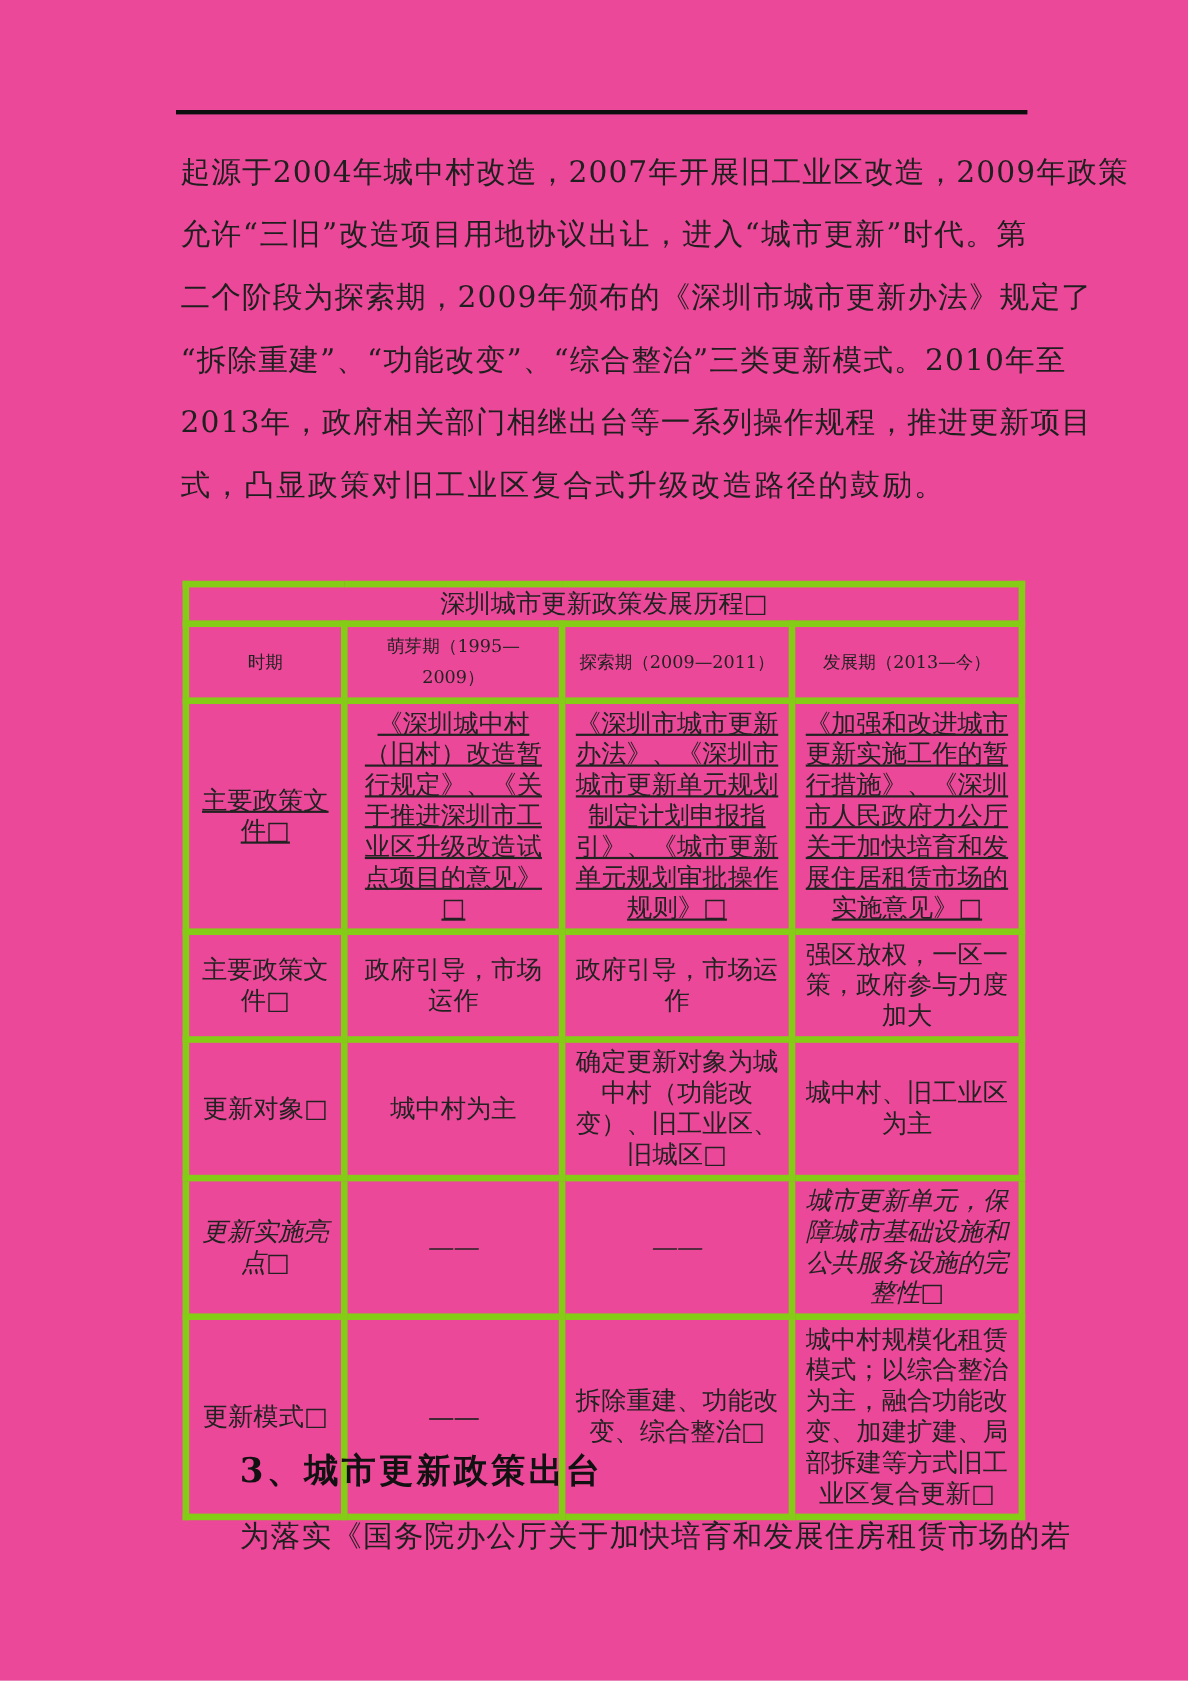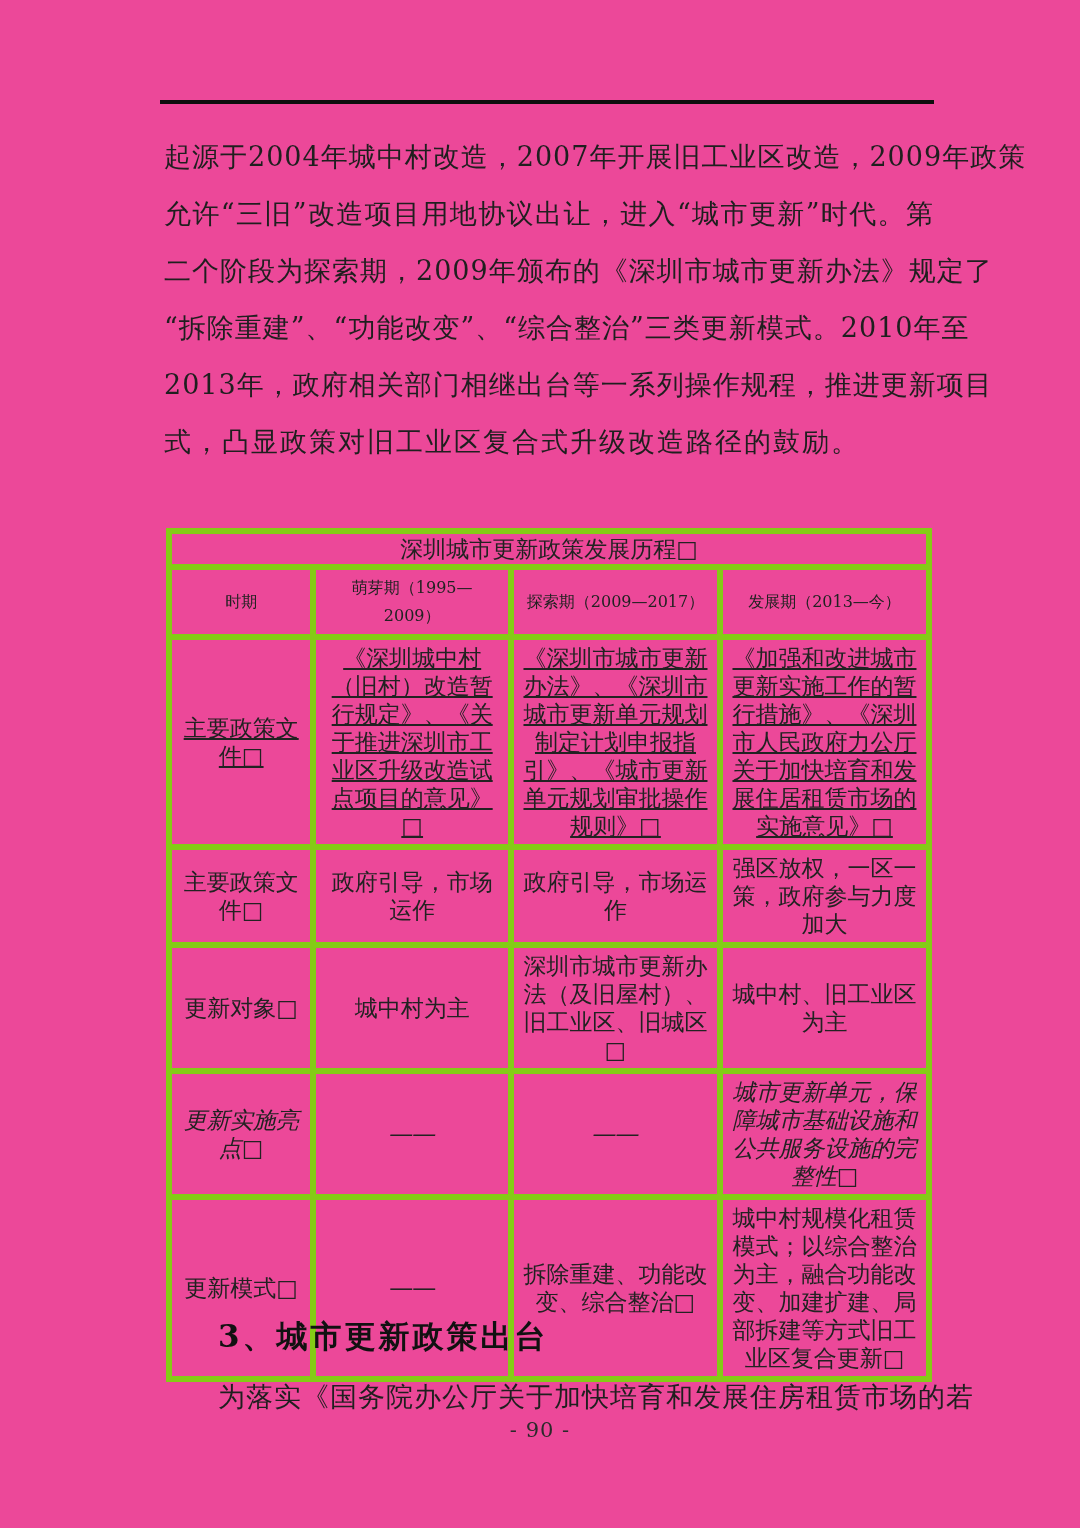--- a/index.html
+++ b/index.html
@@ -120,39 +120,39 @@
         <col style="width:27.5%">
         <col style="width:27.5%">
       </colgroup>
       <tbody>
         <tr class="title-row">
           <td colspan="4">深圳城市更新政策发展历程□</td>
         </tr>
         <tr class="header-row">
           <td>时期</td>
           <td>萌芽期（1995—2009）</td>
-          <td>探索期（2009—2017）</td>
+          <td>探索期（2009—2011）</td>
           <td>发展期（2013—今）</td>
         </tr>
         <tr class="r1">
           <td>主要政策文件□</td>
           <td>《深圳城中村（旧村）改造暂行规定》、《关于推进深圳市工业区升级改造试点项目的意见》□</td>
           <td>《深圳市城市更新办法》、《深圳市城市更新单元规划制定计划申报指引》、《城市更新单元规划审批操作规则》□</td>
           <td>《加强和改进城市更新实施工作的暂行措施》、《深圳市人民政府力公厅关于加快培育和发展住居租赁市场的实施意见》□</td>
         </tr>
         <tr class="r2">
           <td>主要政策文件□</td>
           <td>政府引导，市场运作</td>
           <td>政府引导，市场运作</td>
           <td>强区放权，一区一策，政府参与力度加大</td>
         </tr>
         <tr class="r3">
           <td>更新对象□</td>
           <td>城中村为主</td>
-          <td>深圳市城市更新办法（及旧屋村）、旧工业区、旧城区□</td>
+          <td>确定更新对象为城中村（功能改变）、旧工业区、旧城区□</td>
           <td>城中村、旧工业区为主</td>
         </tr>
         <tr class="r4">
           <td>更新实施亮点□</td>
           <td class="dash-cell">——</td>
           <td class="dash-cell">——</td>
           <td>城市更新单元，保障城市基础设施和公共服务设施的完整性□</td>
         </tr>
         <tr class="r5">
           <td>更新模式□</td>
@@ -161,15 +161,14 @@
           <td>城中村规模化租赁模式；以综合整治为主，融合功能改变、加建扩建、局部拆建等方式旧工业区复合更新□</td>
         </tr>
       </tbody>
     </table>
   </div>
 
   <div class="section-heading">3、城市更新政策出台</div>
 
   <div class="closing-line">为落实《国务院办公厅关于加快培育和发展住房租赁市场的若</div>
 
-  <div class="page-number">- 90 -</div>
 
 </div>
 
 </body></html>

